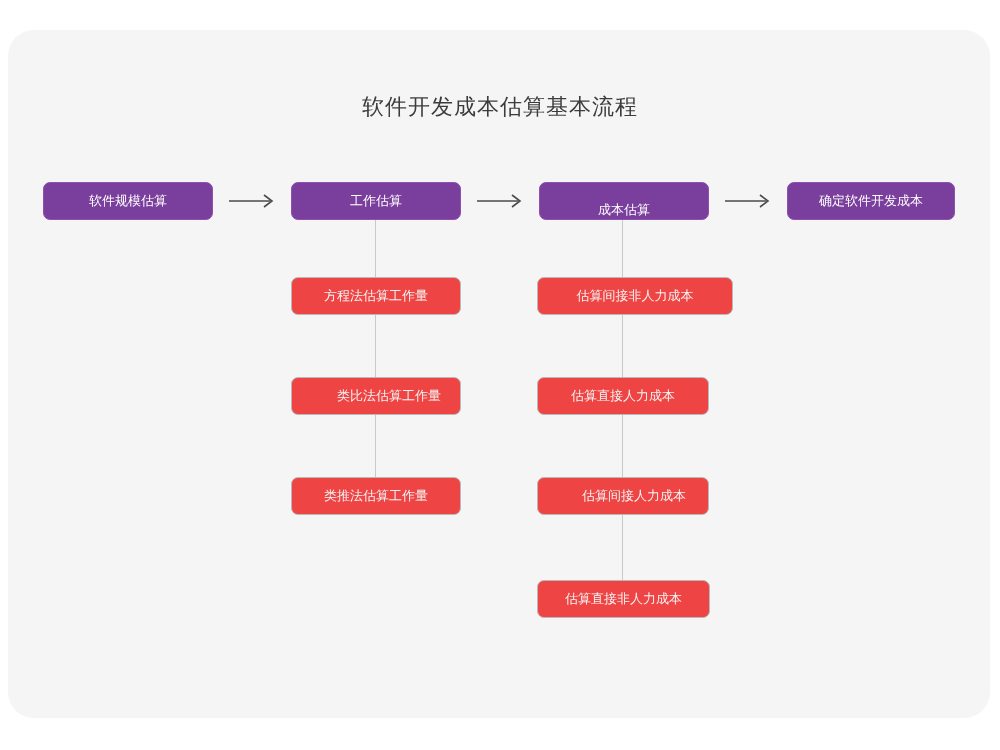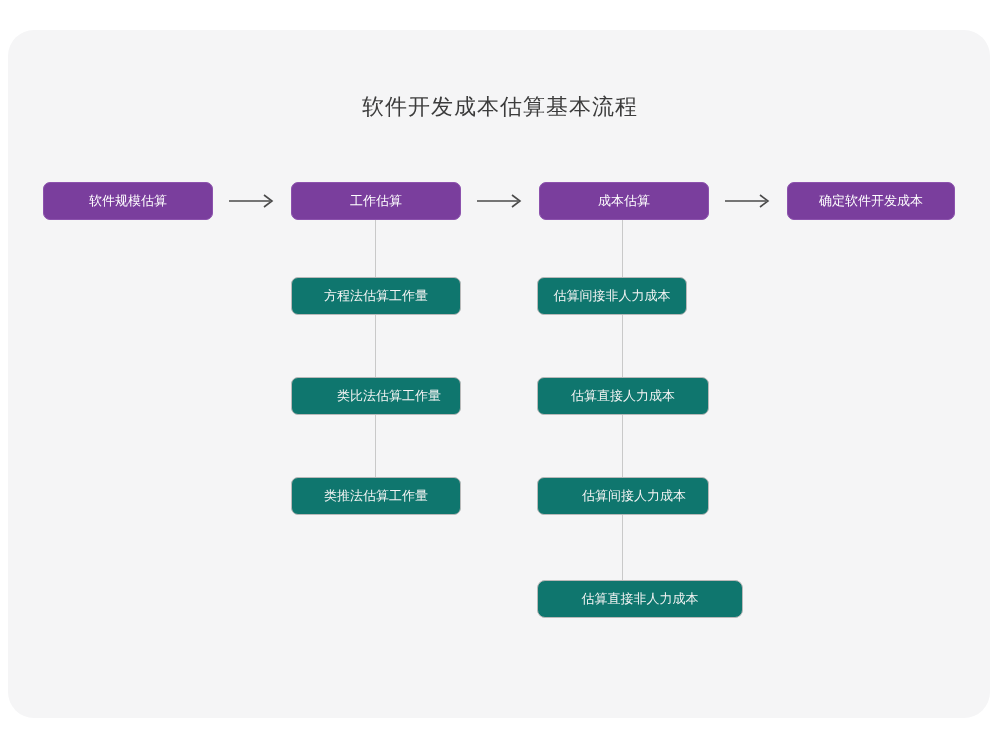--- a/index.html
+++ b/index.html
@@ -64,21 +64,21 @@
     white-space: nowrap;
     z-index: 2;
   }
   .node.primary {
     background: #7a3e9d;
     border: 1px solid #8c52ad;
     color: #ffffff;
     height: 38px;
   }
   .node.secondary {
-    background: #0f766e;
+    background: #ef4444;
     color: #f4f4f4;
     height: 38px;
     border: 1px solid #b9b9b9;
   }
   .arrow {
     position: absolute;
     z-index: 2;
     color: #4a4a4a;
     font-size: 26px;
     line-height: 1;
@@ -127,34 +127,34 @@
       <span>类推法估算工作量</span>
     </div>
 
     <div class="arrow" style="left:476px; top:188px; width:50px; height:26px;">
       <svg width="50" height="16" viewBox="0 0 50 16" aria-hidden="true">
         <path d="M1 8 H42" stroke="#4a4a4a" stroke-width="1.6" fill="none"></path>
         <path d="M36 2 L44 8 L36 14" stroke="#4a4a4a" stroke-width="1.6" fill="none"></path>
       </svg>
     </div>
 
-    <div class="node primary" style="left:539px; top:182px; width:170px;">
+    <div class="node primary" style="left:539px; top:182px; width:170px;align-items:flex-end;">
       <span>成本估算</span>
     </div>
 
-    <div class="node secondary" style="left:537px; top:277px; width:150px;">
+    <div class="node secondary" style="left:537px; top:277px; width:196px;">
       <span>估算间接非人力成本</span>
     </div>
     <div class="node secondary" style="left:537px; top:377px; width:172px;">
       <span>估算直接人力成本</span>
     </div>
     <div class="node secondary" style="left:537px; top:477px; width:172px;padding-left:22px;">
       <span>估算间接人力成本</span>
     </div>
-    <div class="node secondary" style="left:537px; top:580px; width:206px;border-radius:8px;">
+    <div class="node secondary" style="left:537px; top:580px; width:173px;">
       <span>估算直接非人力成本</span>
     </div>
 
     <div class="arrow" style="left:724px; top:188px; width:50px; height:26px;">
       <svg width="50" height="16" viewBox="0 0 50 16" aria-hidden="true">
         <path d="M1 8 H42" stroke="#4a4a4a" stroke-width="1.6" fill="none"></path>
         <path d="M36 2 L44 8 L36 14" stroke="#4a4a4a" stroke-width="1.6" fill="none"></path>
       </svg>
     </div>
 

